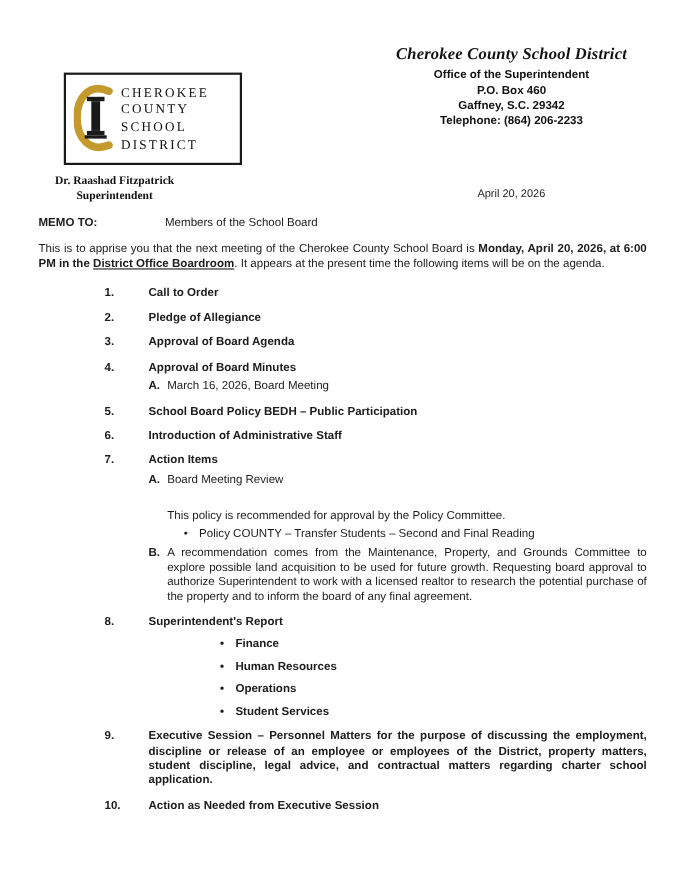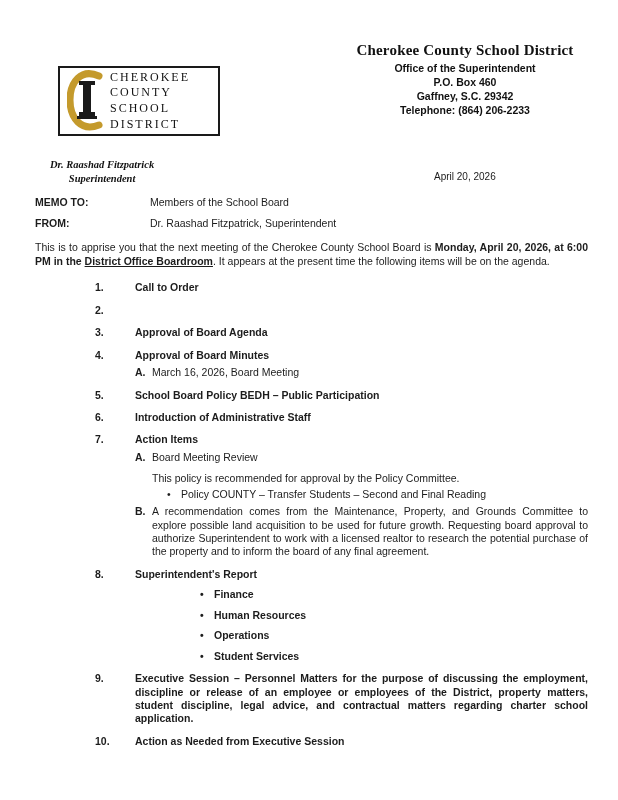--- a/index.html
+++ b/index.html
@@ -18,46 +18,46 @@
   }
 
   
   .letterhead {
     position: absolute; top: 42px; left: 336px; width: 258px;
     text-align: center; color: #111;
   }
   .lh-title {
     font-family: "Liberation Serif", serif;
     font-weight: bold; font-size: 15px; white-space: nowrap;
-    margin-bottom: 3px; letter-spacing: 0.2px;
+    margin-bottom: 3px; letter-spacing: 0.2px; font-style: italic;
   }
   .lh-line { font-weight: bold; font-size: 10.5px; line-height: 1.32; }
 
   
   .logo-box {
     position: absolute; top: 66px; left: 58px;
-    width: 162px; height: 70px;
+    width: 162px; height: 84px;
     border: 2px solid #1a1a1a;
     background: #fff;
     display: flex; align-items: center; gap: 7px;
     padding: 5px 7px;
   }
   .logo-icon { flex: none; display: flex; align-items: center; }
   .logo-text {
     font-family: "Liberation Serif", serif;
     font-size: 12px; letter-spacing: 2px; line-height: 1.3;
     color: #111;
   }
 
   
   .sig-block {
     position: absolute; top: 158px; left: 50px;
     text-align: center;
     font-family: "Liberation Serif", serif;
-    font-weight: bold; font-size: 10.5px; line-height: 1.35; color: #111; font-style: italic;
+    font-weight: bold; font-size: 10.5px; line-height: 1.35; color: #111;
   }
   .date-line {
     position: absolute; top: 171px; left: 434px;
     font-size: 10px;
   }
 
   
   .content { padding: 196px 30px 0 35px; font-size: 10.5px; }
 
   .memo-row { display: flex; margin-bottom: 9px; }
@@ -78,21 +78,21 @@
   .agi-num { flex: none; width: 40px; margin-left: 60px; font-weight: bold; }
   .agi-body { flex: 1; }
   .agi-label { font-weight: bold; }
   .mt-lg { margin-top: 9px; }
 
   .sub-row { display: flex; margin-top: 4px; }
   .sub-letter { flex: none; width: 17px; font-weight: bold; }
   .sub-text { flex: 1; }
   .just { text-align: justify; }
 
-  .note-line { margin: 8px 0 0 17px; }
+  .note-line { margin: 20px 0 0 17px; }
   .policy-bullet-row { display: flex; margin: 2px 0 0 32px; }
   .blt { flex: none; width: 14px; }
 
   .report-bullet-row { display: flex; margin: 7px 0 0 65px; font-weight: bold; }
 </style>
 </head>
 <body>
 
 <div class="page">
 
@@ -127,36 +127,33 @@
     <div>Superintendent</div>
   </div>
   <div class="date-line">April 20, 2026</div>
 
   <div class="content">
 
     <div class="memo-row">
       <span class="memo-label">MEMO TO:</span>
       <span class="memo-value">Members of the School Board</span>
     </div>
-    <div class="memo-row">
-      <span class="memo-label">FROM:</span>
-      <span class="memo-value">Dr. Raashad Fitzpatrick, Superintendent</span>
-    </div>
 
     <p class="intro"><span>This is to apprise you that the next meeting of the Cherokee County School Board is </span><span class="b">Monday, April 20, 2026, at 6:00 PM in the </span><span class="bu">District Office Boardroom</span><span>. It appears at the present time the following items will be on the agenda.</span></p>
 
     <div class="agenda">
 
       <div class="agi">
         <span class="agi-num">1.</span>
         <span class="agi-body agi-label">Call to Order</span>
       </div>
 
       <div class="agi">
         <span class="agi-num">2.</span>
+        <span class="agi-body agi-label">Pledge of Allegiance</span>
       </div>
 
       <div class="agi">
         <span class="agi-num">3.</span>
         <span class="agi-body agi-label">Approval of Board Agenda</span>
       </div>
 
       <div class="agi">
         <span class="agi-num">4.</span>
         <span class="agi-body">

